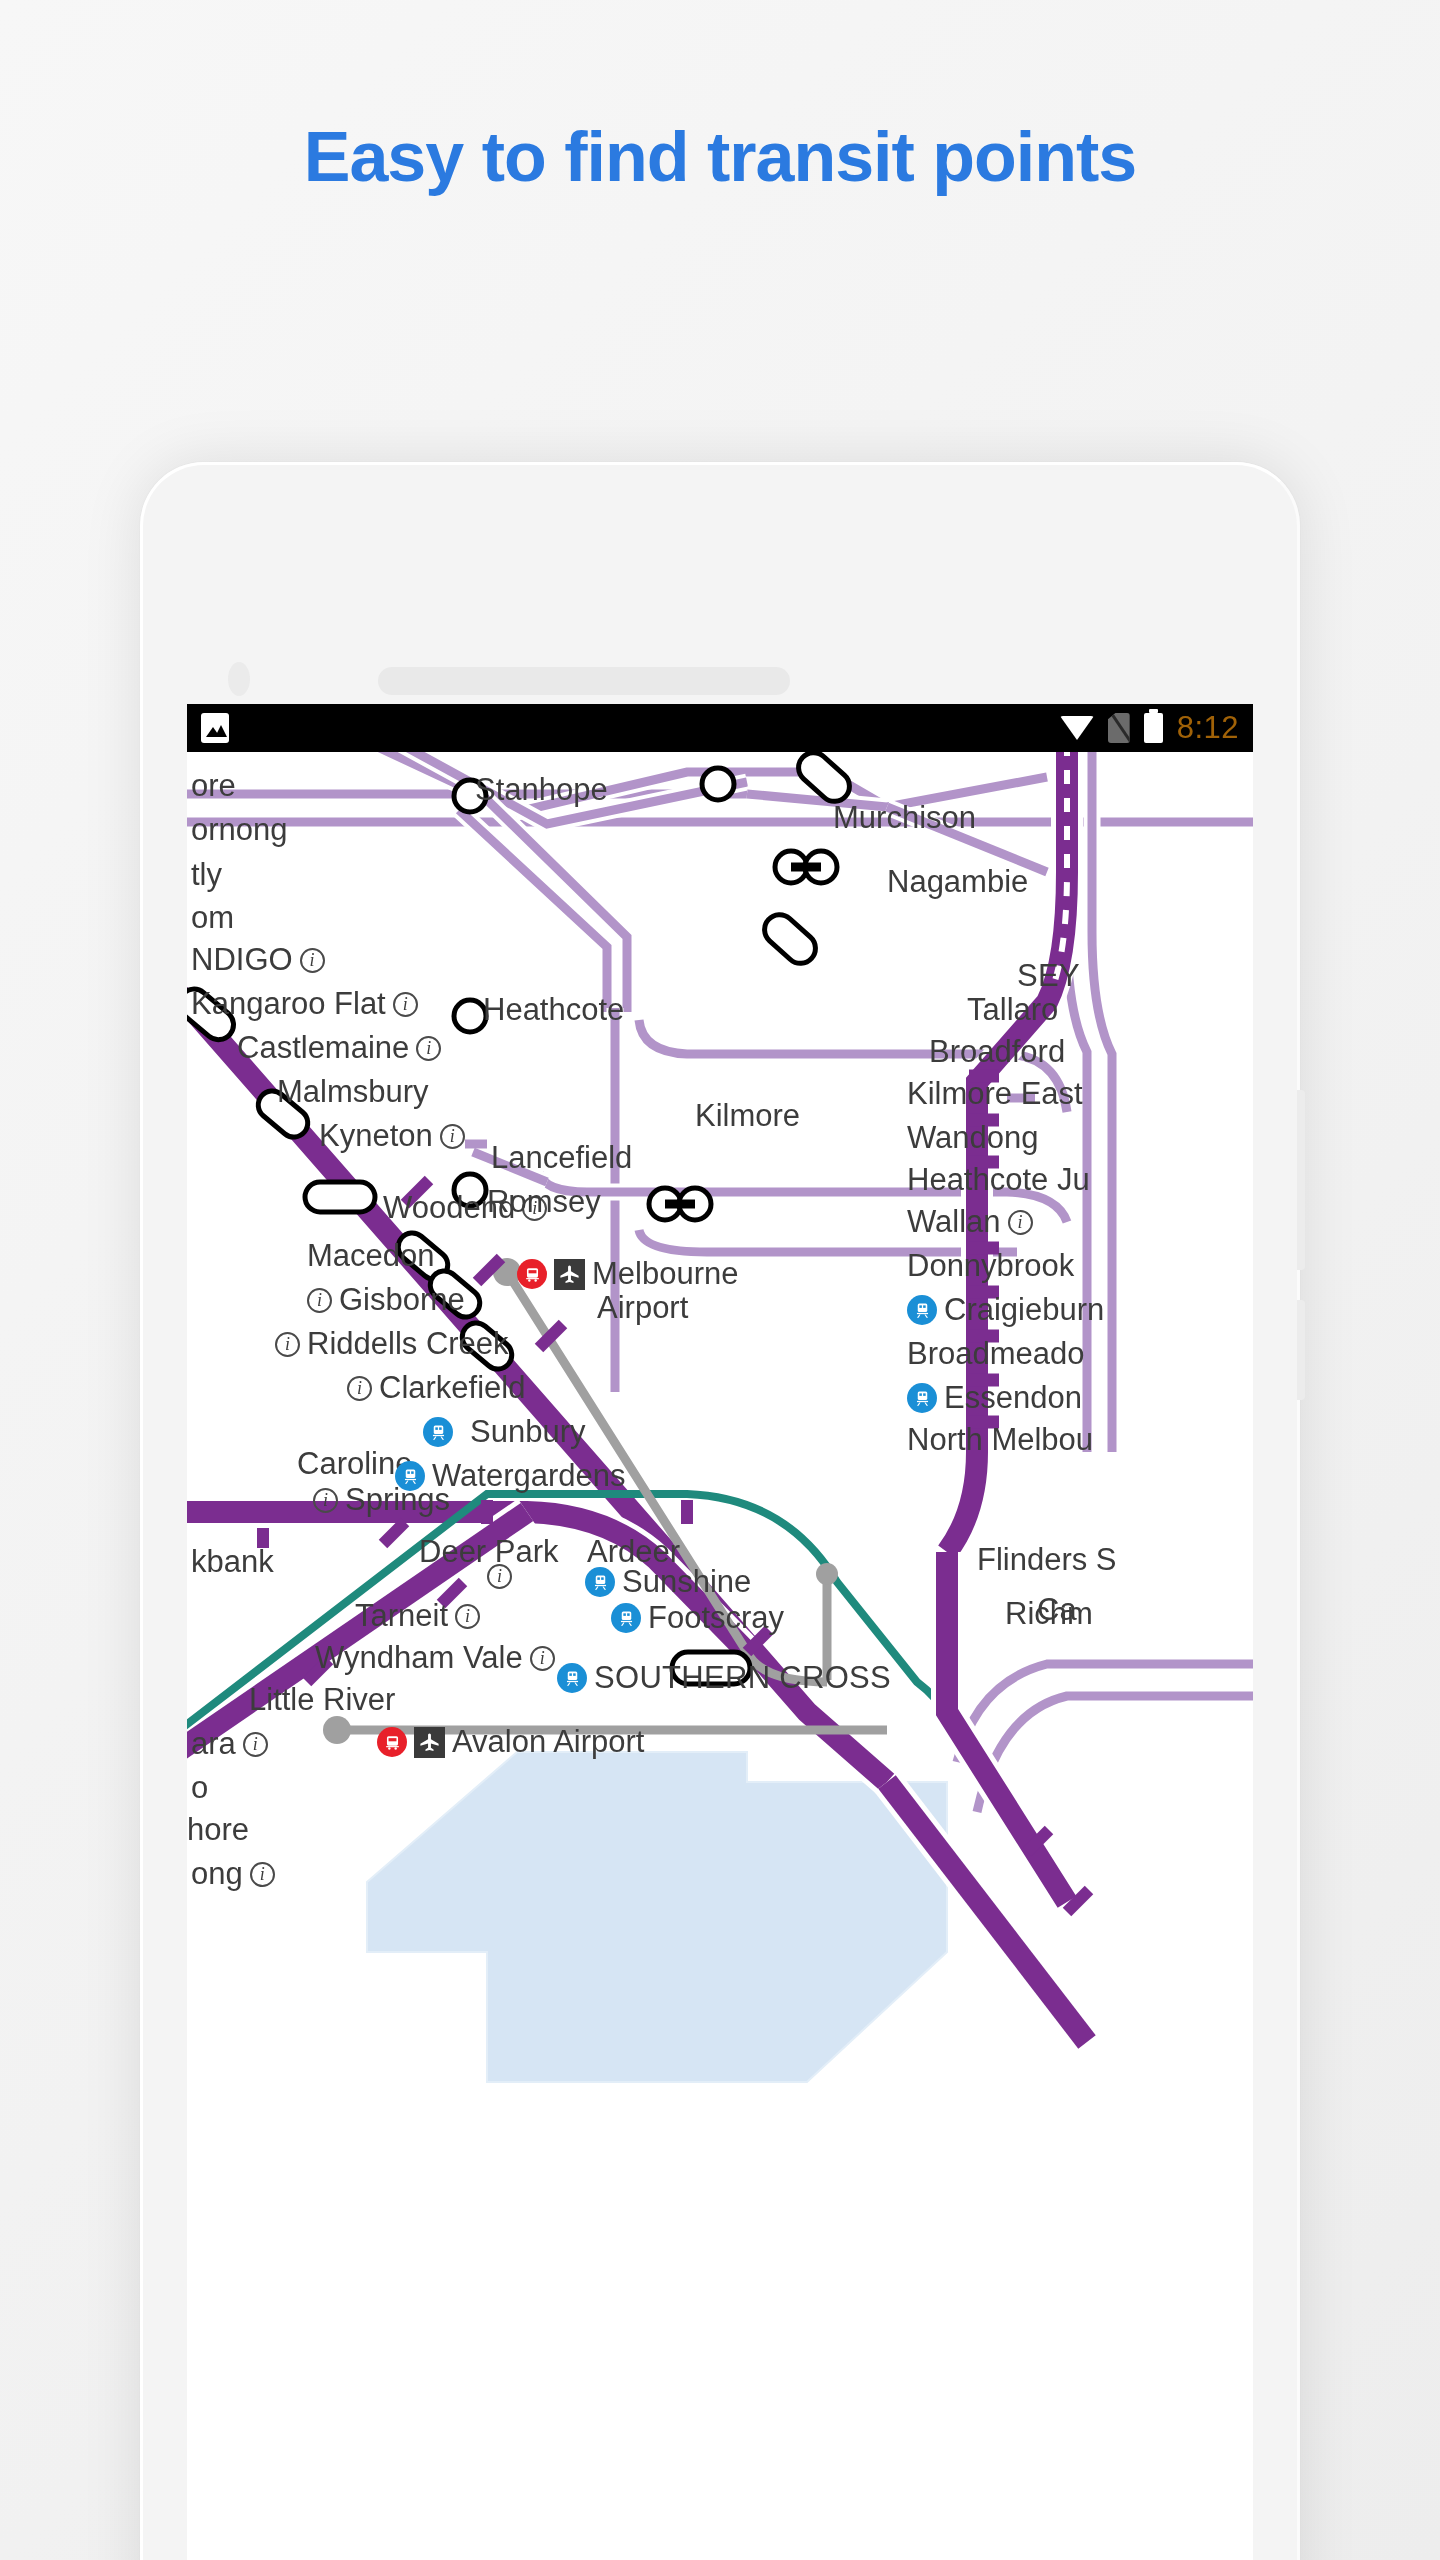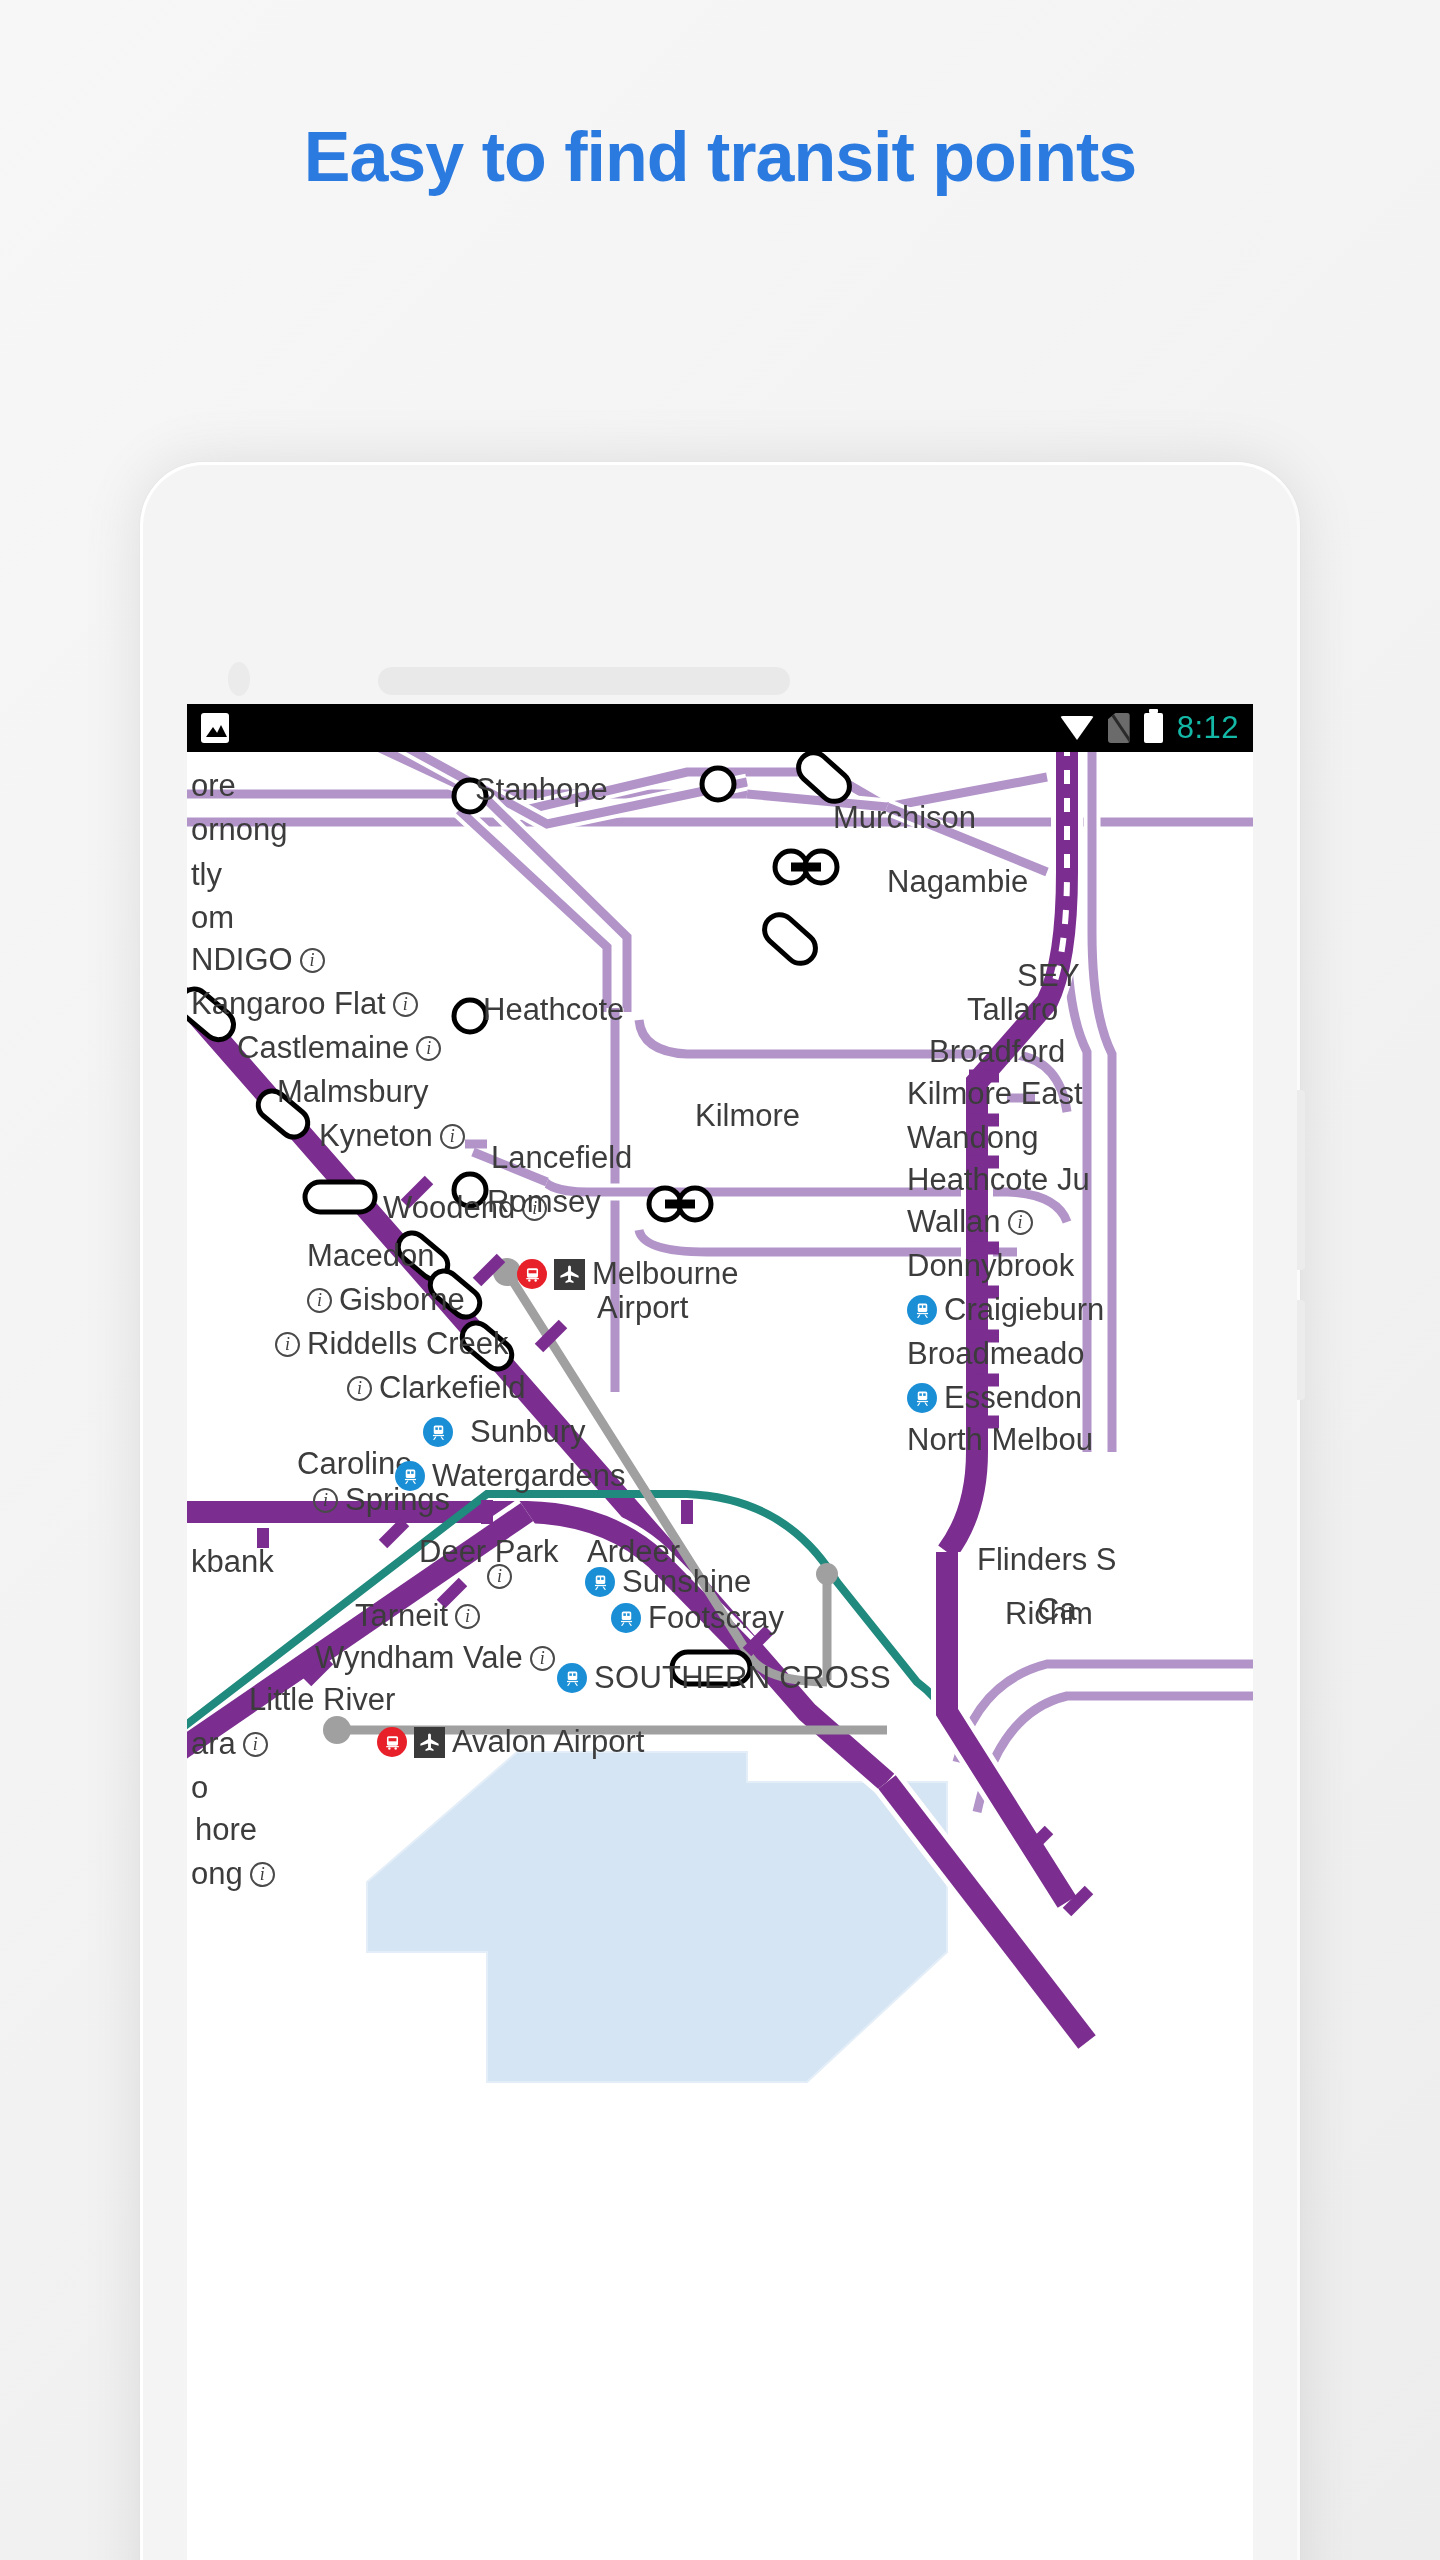--- a/index.html
+++ b/index.html
@@ -148,21 +148,21 @@
     position: relative;
   }
   .icon-battery::before {
     content: "";
     position: absolute; left: 5px; top: -4px;
     width: 9px; height: 4px;
     background: #ffffff;
     border-radius: 1px;
   }
   .sb-clock {
-    color: #14b8a6;
+    color: #a16207;
     font-size: 31px;
     font-weight: 400;
     letter-spacing: 0.5px;
     font-family: "Liberation Sans", sans-serif;
   }
 
   
   .map {
     position: absolute;
     left: 0; top: 48px;
@@ -612,21 +612,21 @@
           <span class="plane-badge">
             <svg viewBox="0 0 24 24" fill="#ffffff">
               <path d="M12 2.5 c-.9 0-1.5 .8-1.5 1.8 v4.2 L2.5 13.2 v2.1 L10.5 13 v4.4 L7.8 19.2 v1.6 L12 19.8 l4.2 1 v-1.6 L13.5 17.4 V13 l8 2.3 v-2.1 L13.5 8.5 V4.3 c0-1-.6-1.8-1.5-1.8z"></path>
             </svg>
           </span>
           <span>Avalon Airport</span>
         </div>
         <div class="map-label" style="left: 4px; top: 1018px;">
           <span>o</span>
         </div>
-        <div class="map-label" style="left: 8px; top: 1060px;">
+        <div class="map-label" style="left: 0; top: 1060px;">
           <span>hore</span>
         </div>
         <div class="map-label" style="left: 4px; top: 1104px;">
           <span>ong</span>
           <span class="info-i">i</span>
         </div>
         <div class="map-label" style="left: 288px; top: 20px;">
           <span>Stanhope</span>
         </div>
         <div class="map-label" style="left: 646px; top: 48px;">

